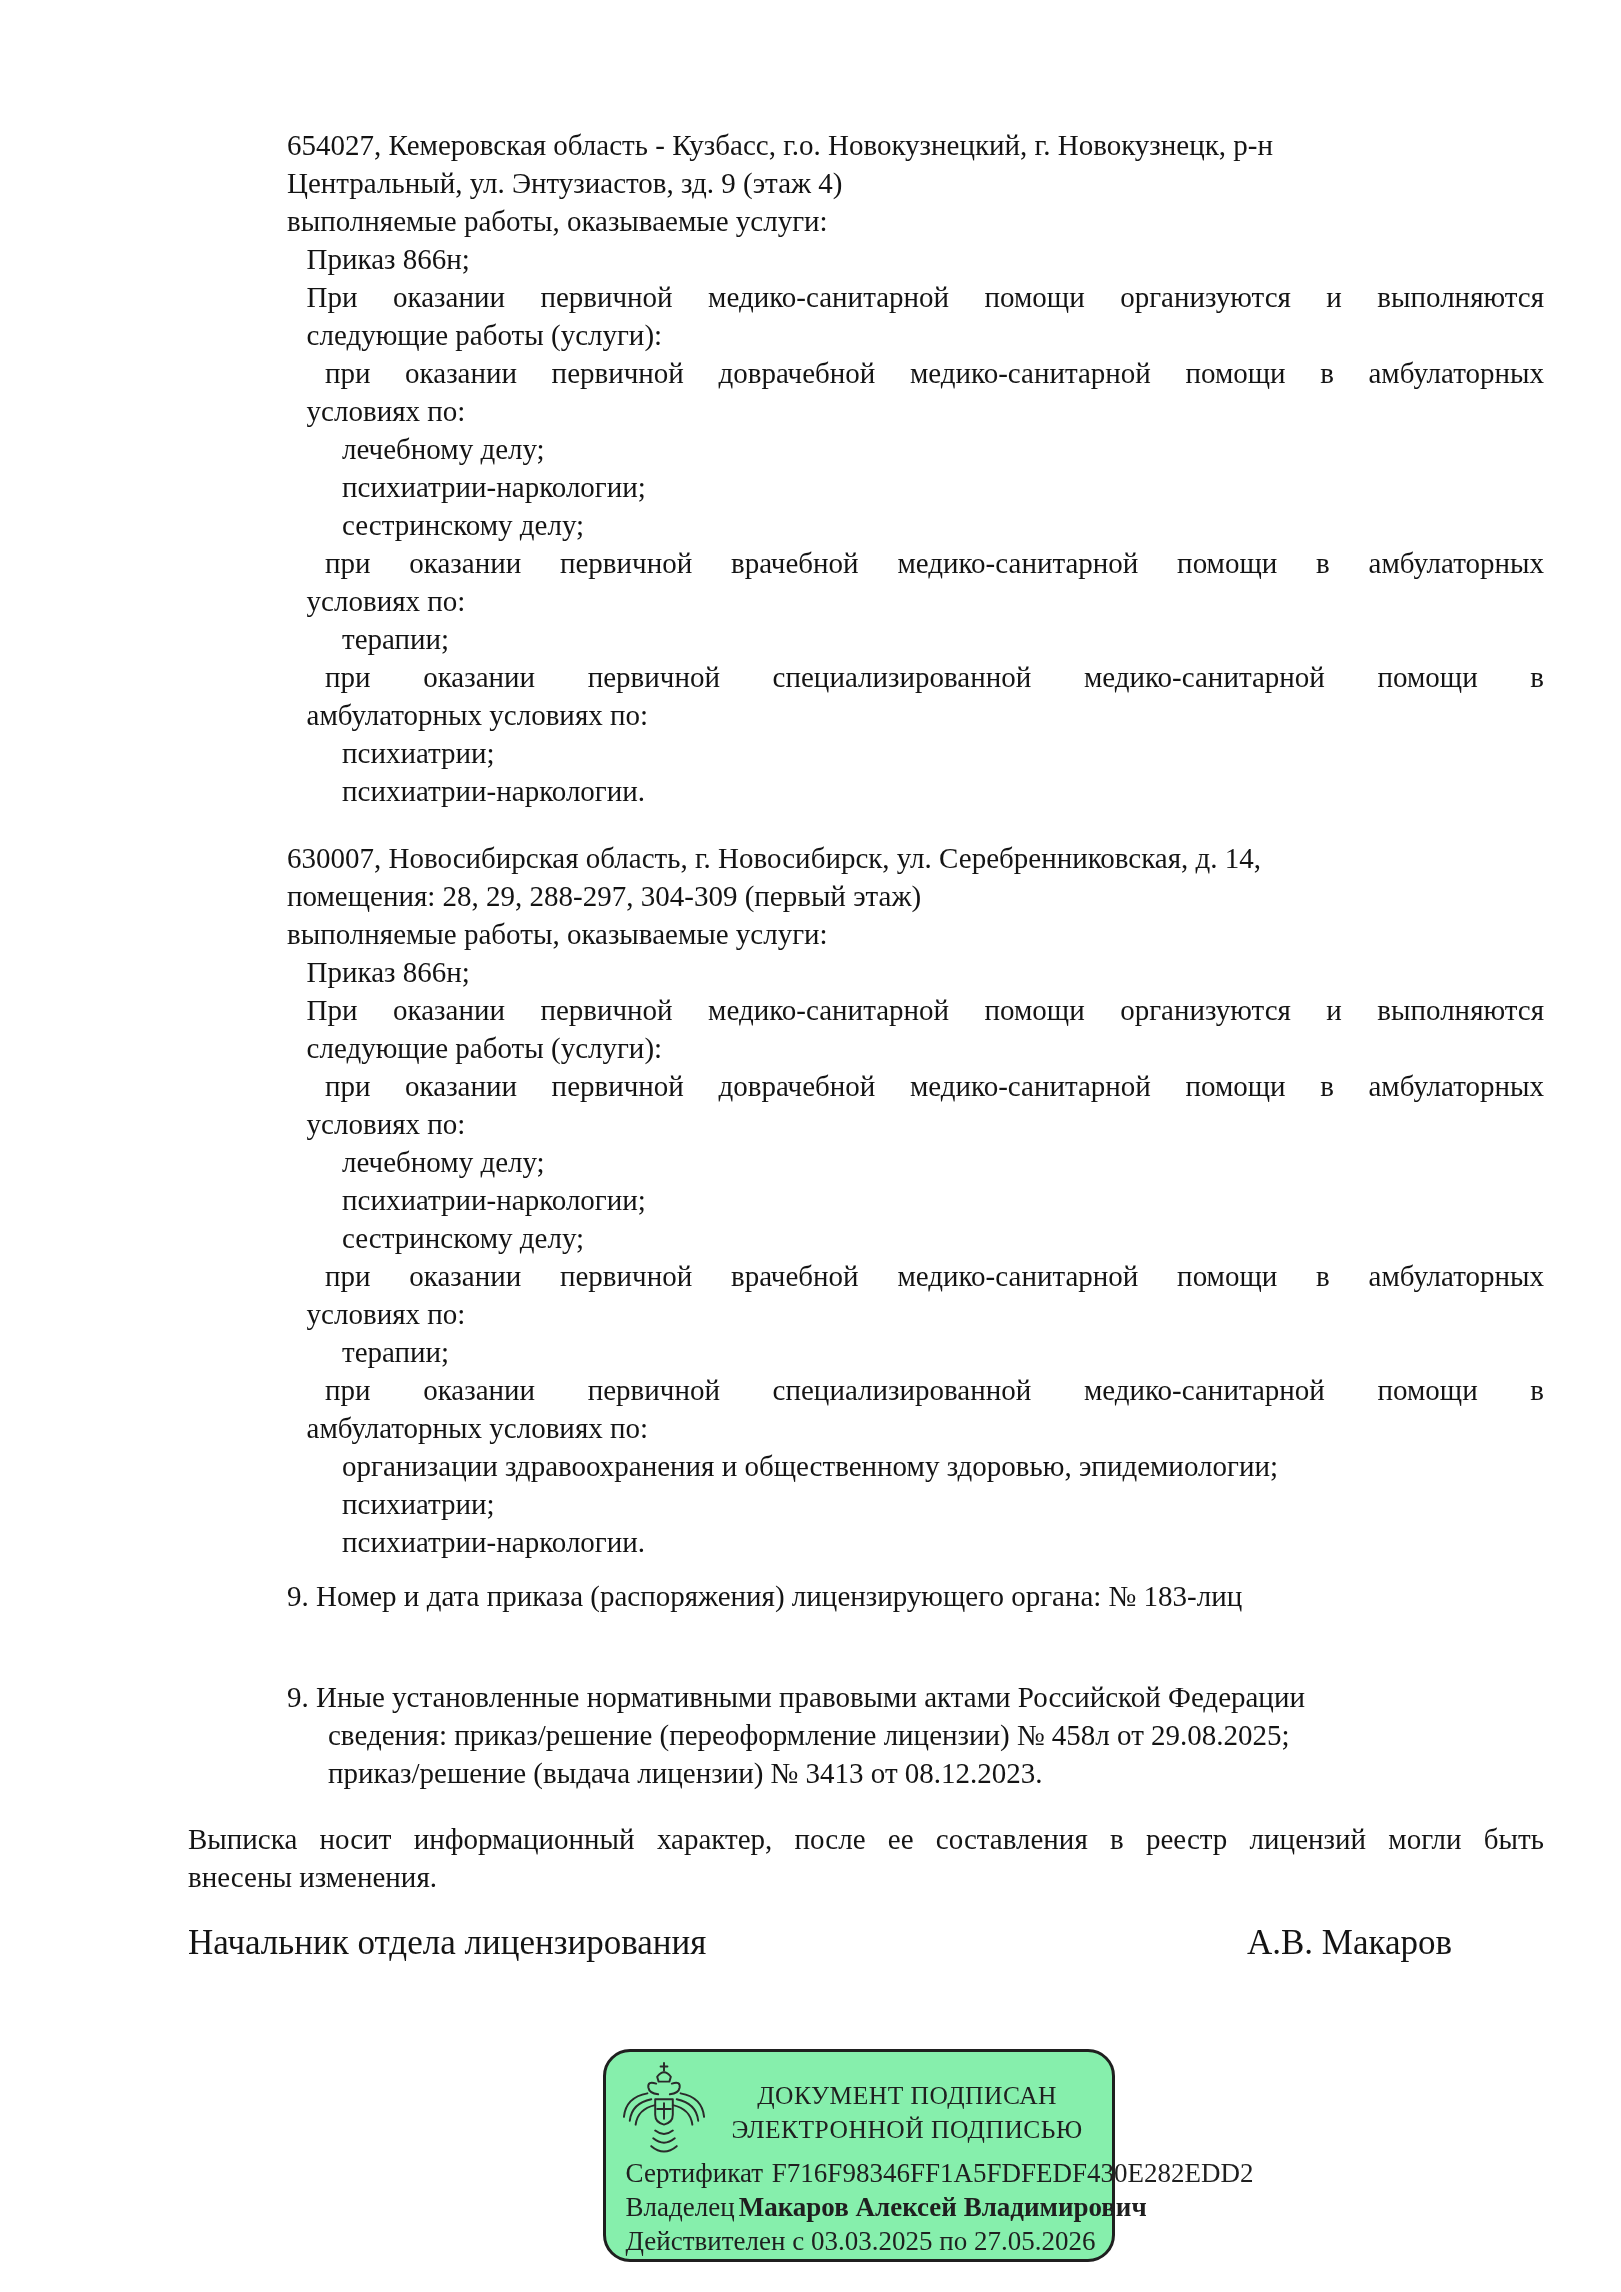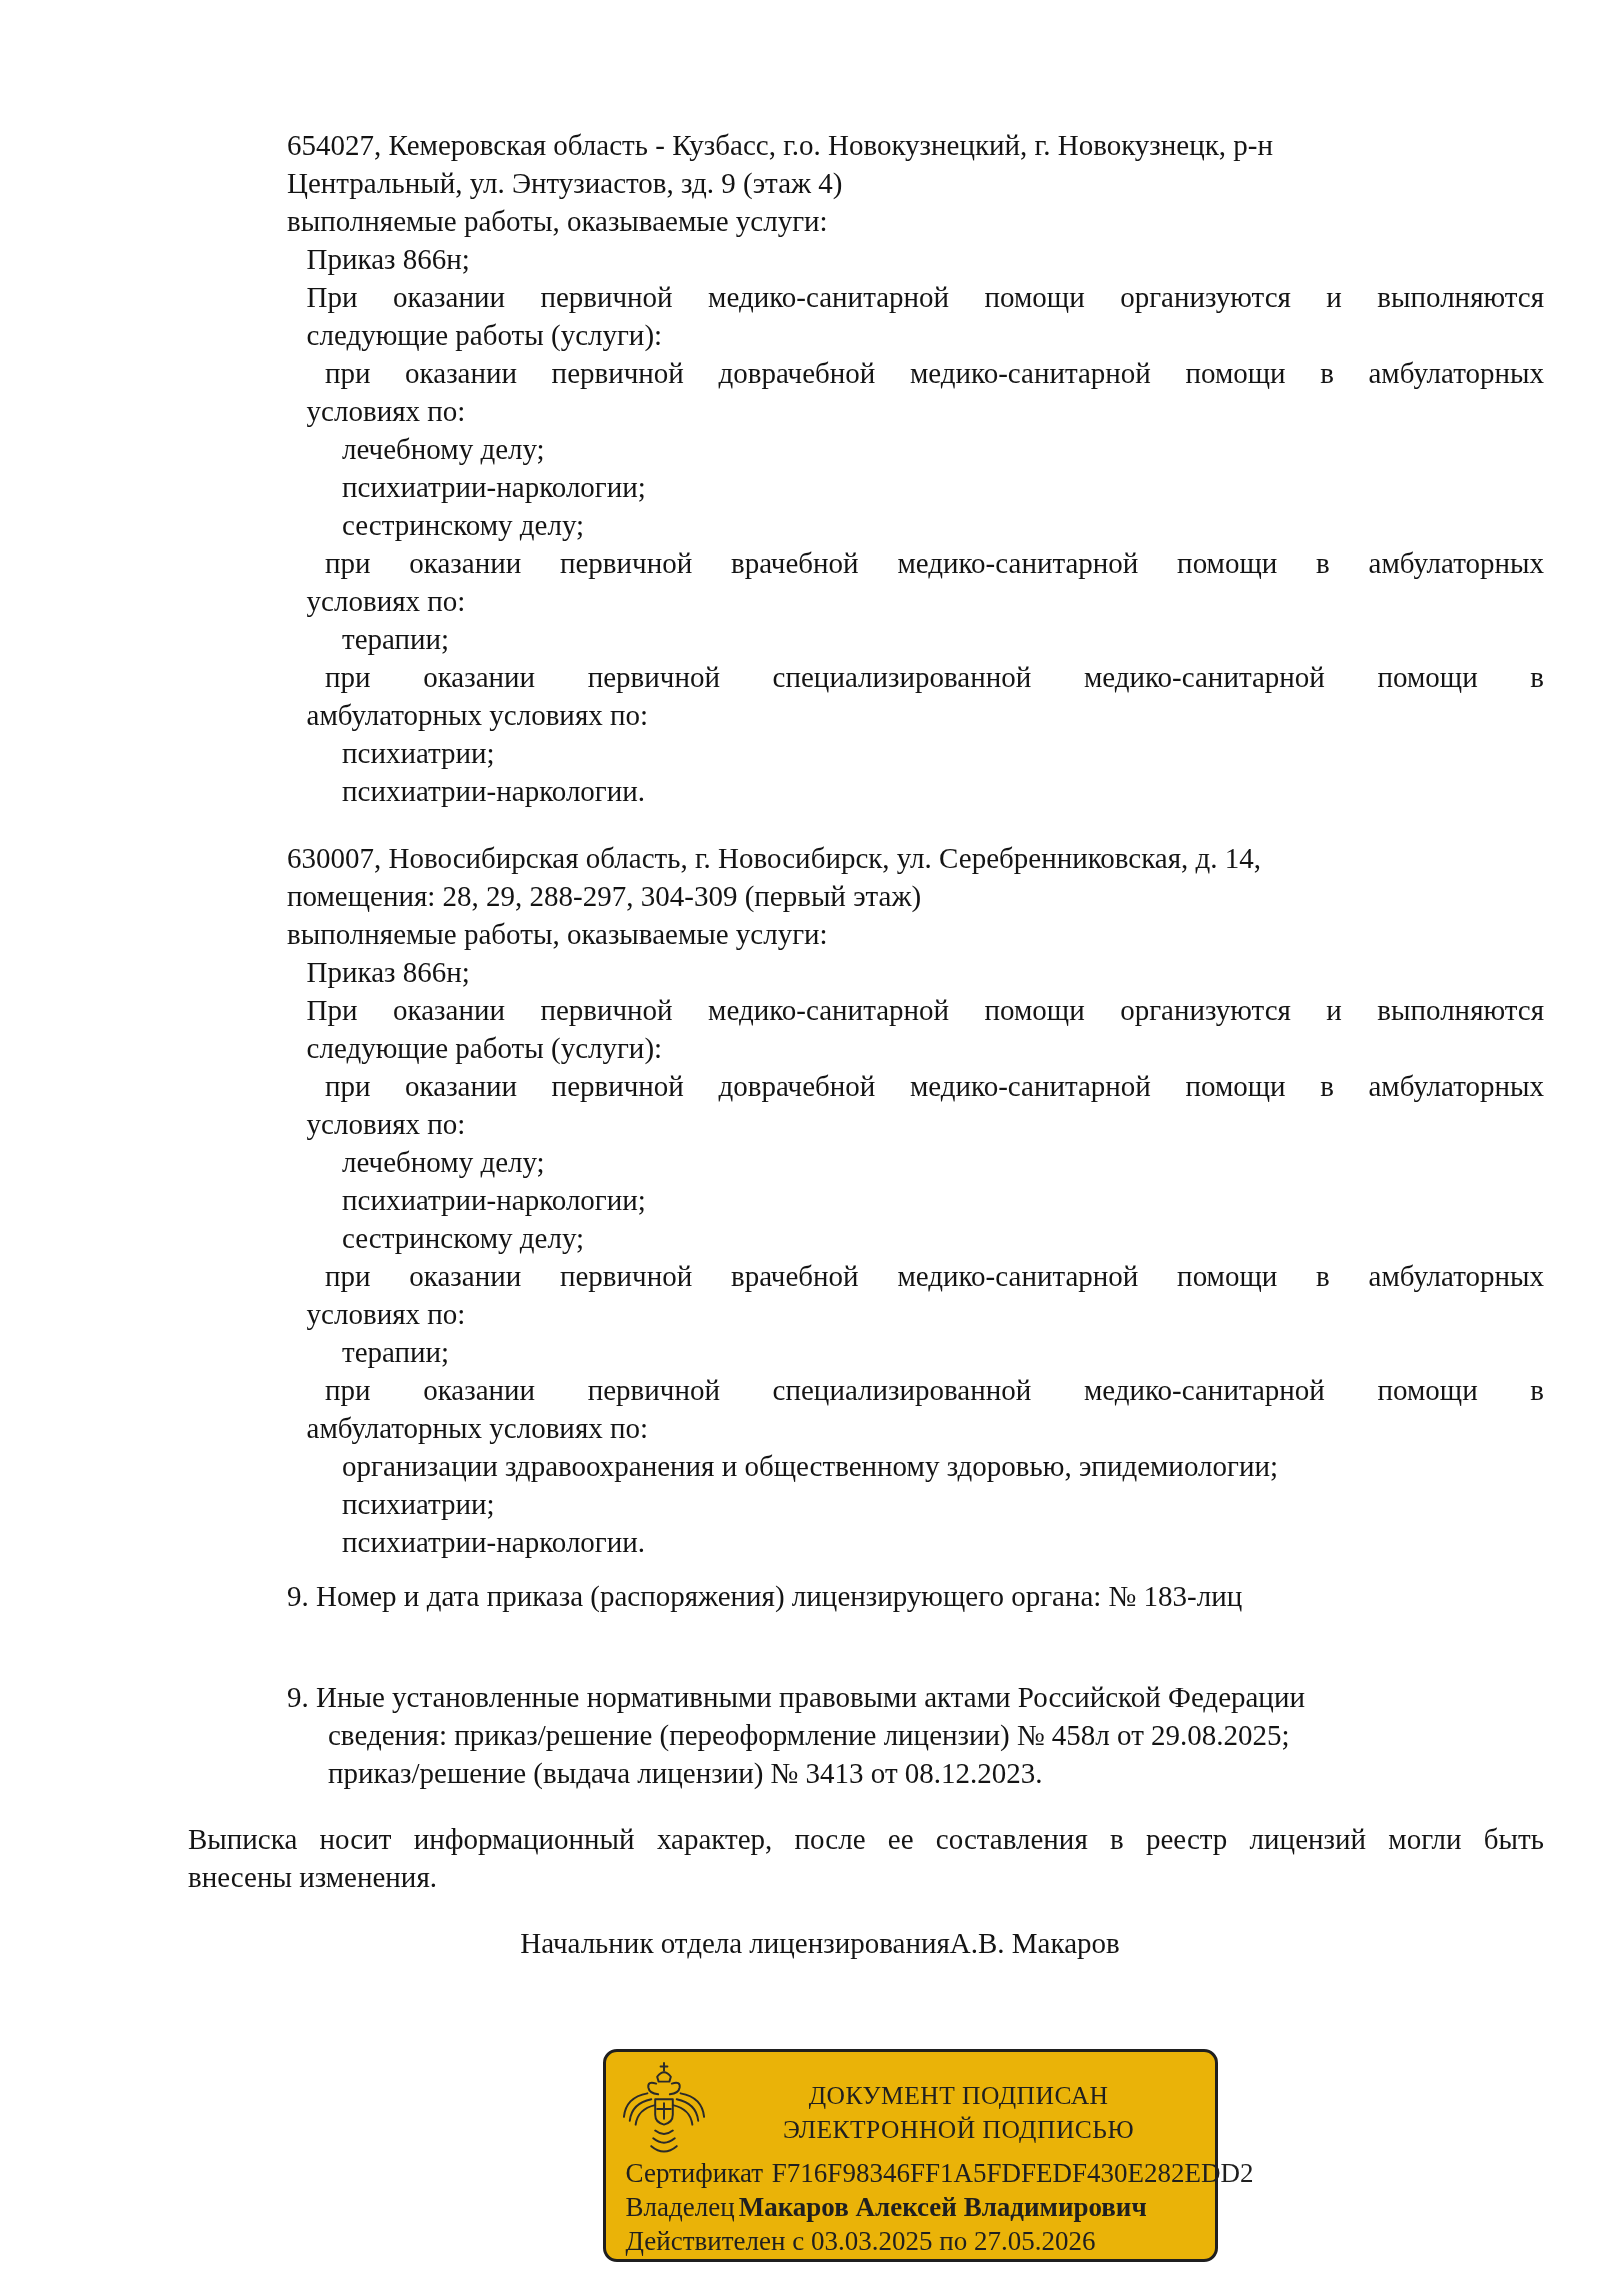--- a/index.html
+++ b/index.html
@@ -21,28 +21,28 @@
   .indc { margin-left:41px; }
 
   #block-a, #block-b, #item-9, #item-10 { left:287px; width:1257px; }
   #block-a { top:126px; }
   #block-b { top:839px; }
   #item-9  { top:1577px; }
   #item-10 { top:1678px; }
   #note    { left:188px; top:1820px; width:1356px; }
   #signature-row {
     left:188px; top:1924px; width:1264px;
-    display:flex; justify-content:center; align-items:baseline;
-    font-size:29px; line-height:38px;
+    display:flex; justify-content:space-between; align-items:baseline;
+    font-size:35px; line-height:38px;
   }
 
   #stamp {
-    left:603px; top:2049px; width:615px; height:213px;
-    border:3.9px solid #1f1f1f; border-radius:14px;
-    background:#eab308; color:#1f1f1f;
+    left:603px; top:2049px; width:512px; height:213px;
+    border:3.9px solid #1f1f1f; border-radius:27px;
+    background:#86efac; color:#1f1f1f;
   }
   #stamp .eagle { position:absolute; left:13.7px; top:7.8px; width:88px; height:98px; }
   #stamp .stamp-title {
     position:absolute; left:102px; right:5.9px; top:27.4px;
     text-align:center; font-size:25.5px; line-height:34px; letter-spacing:0.5px;
   }
   #stamp .stamp-info {
     position:absolute; left:19.6px; top:104px; right:9px;
     font-size:27px; line-height:34px; white-space:nowrap;
   }

